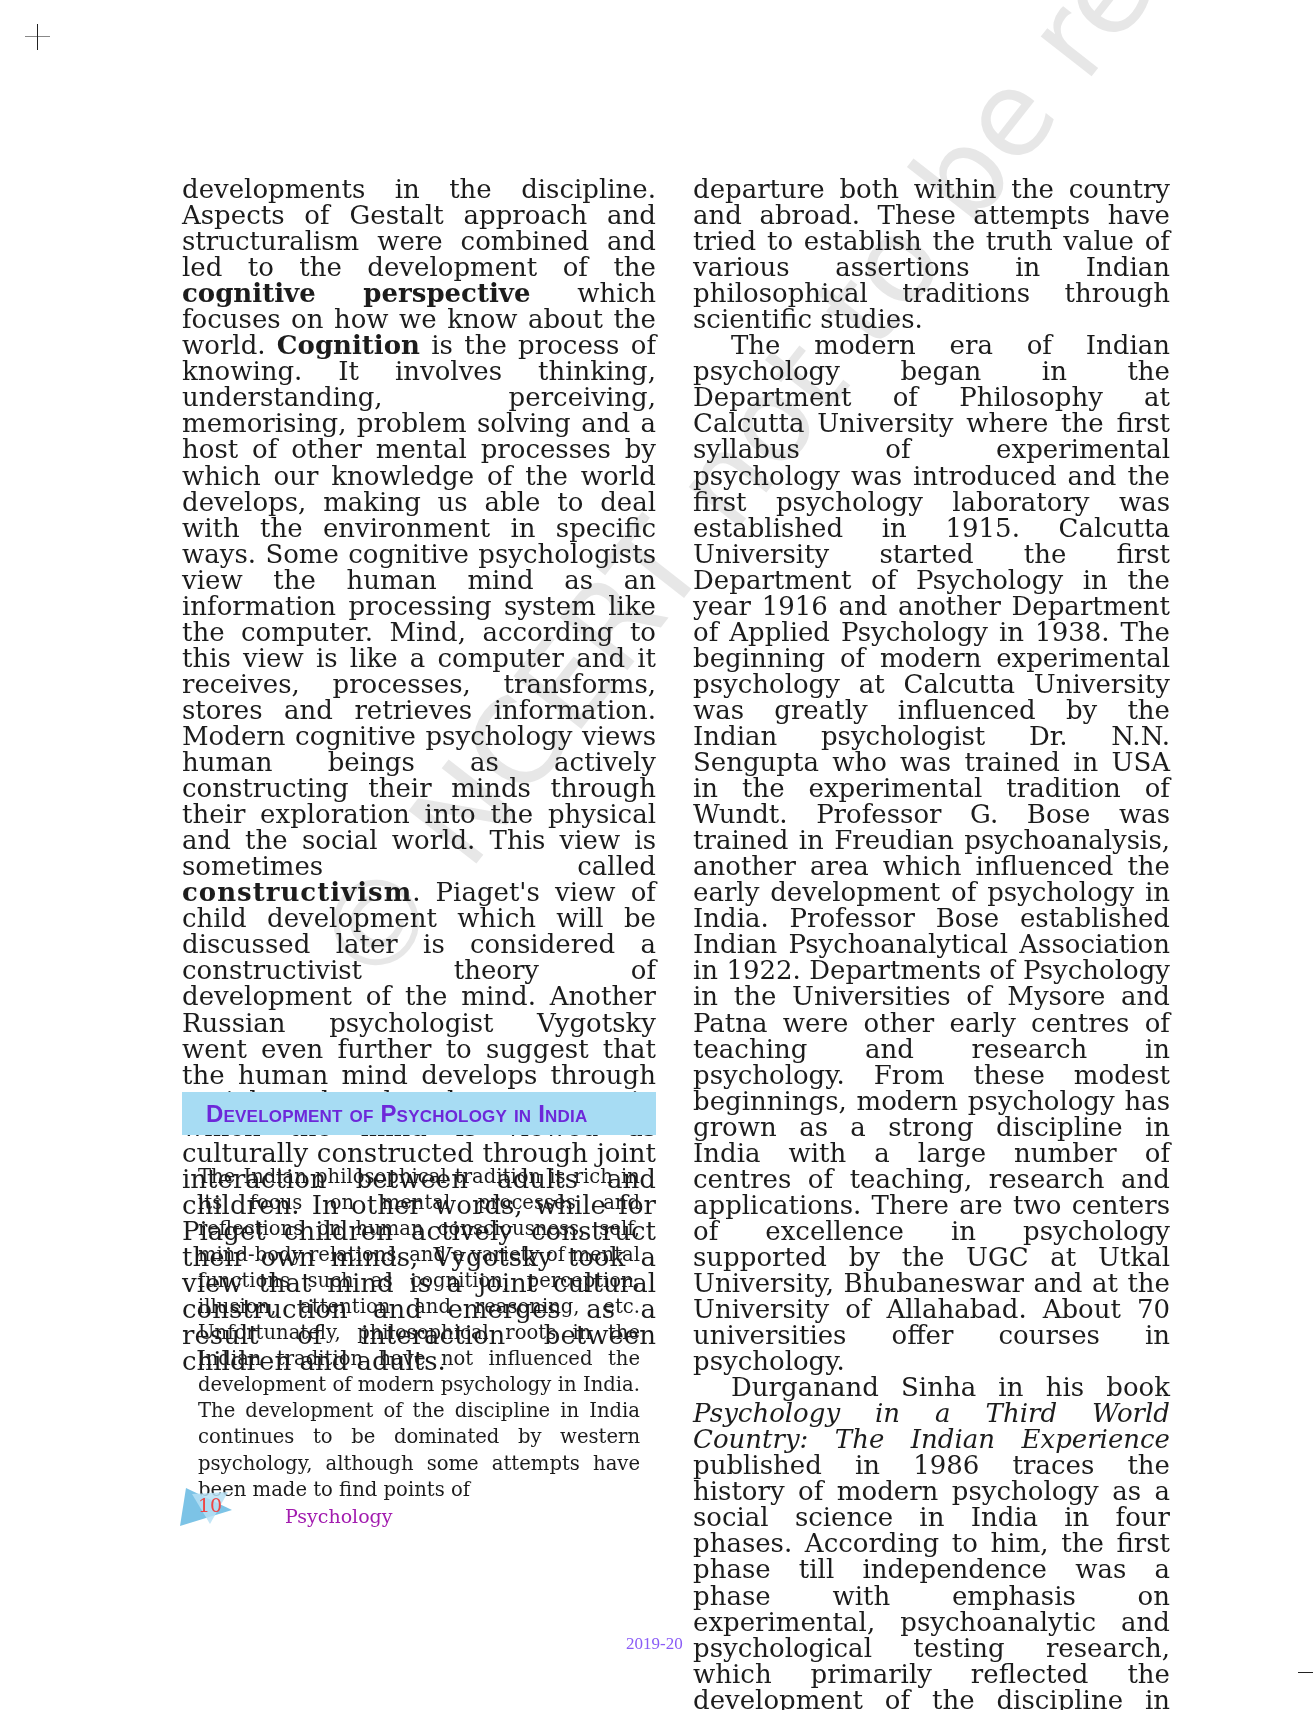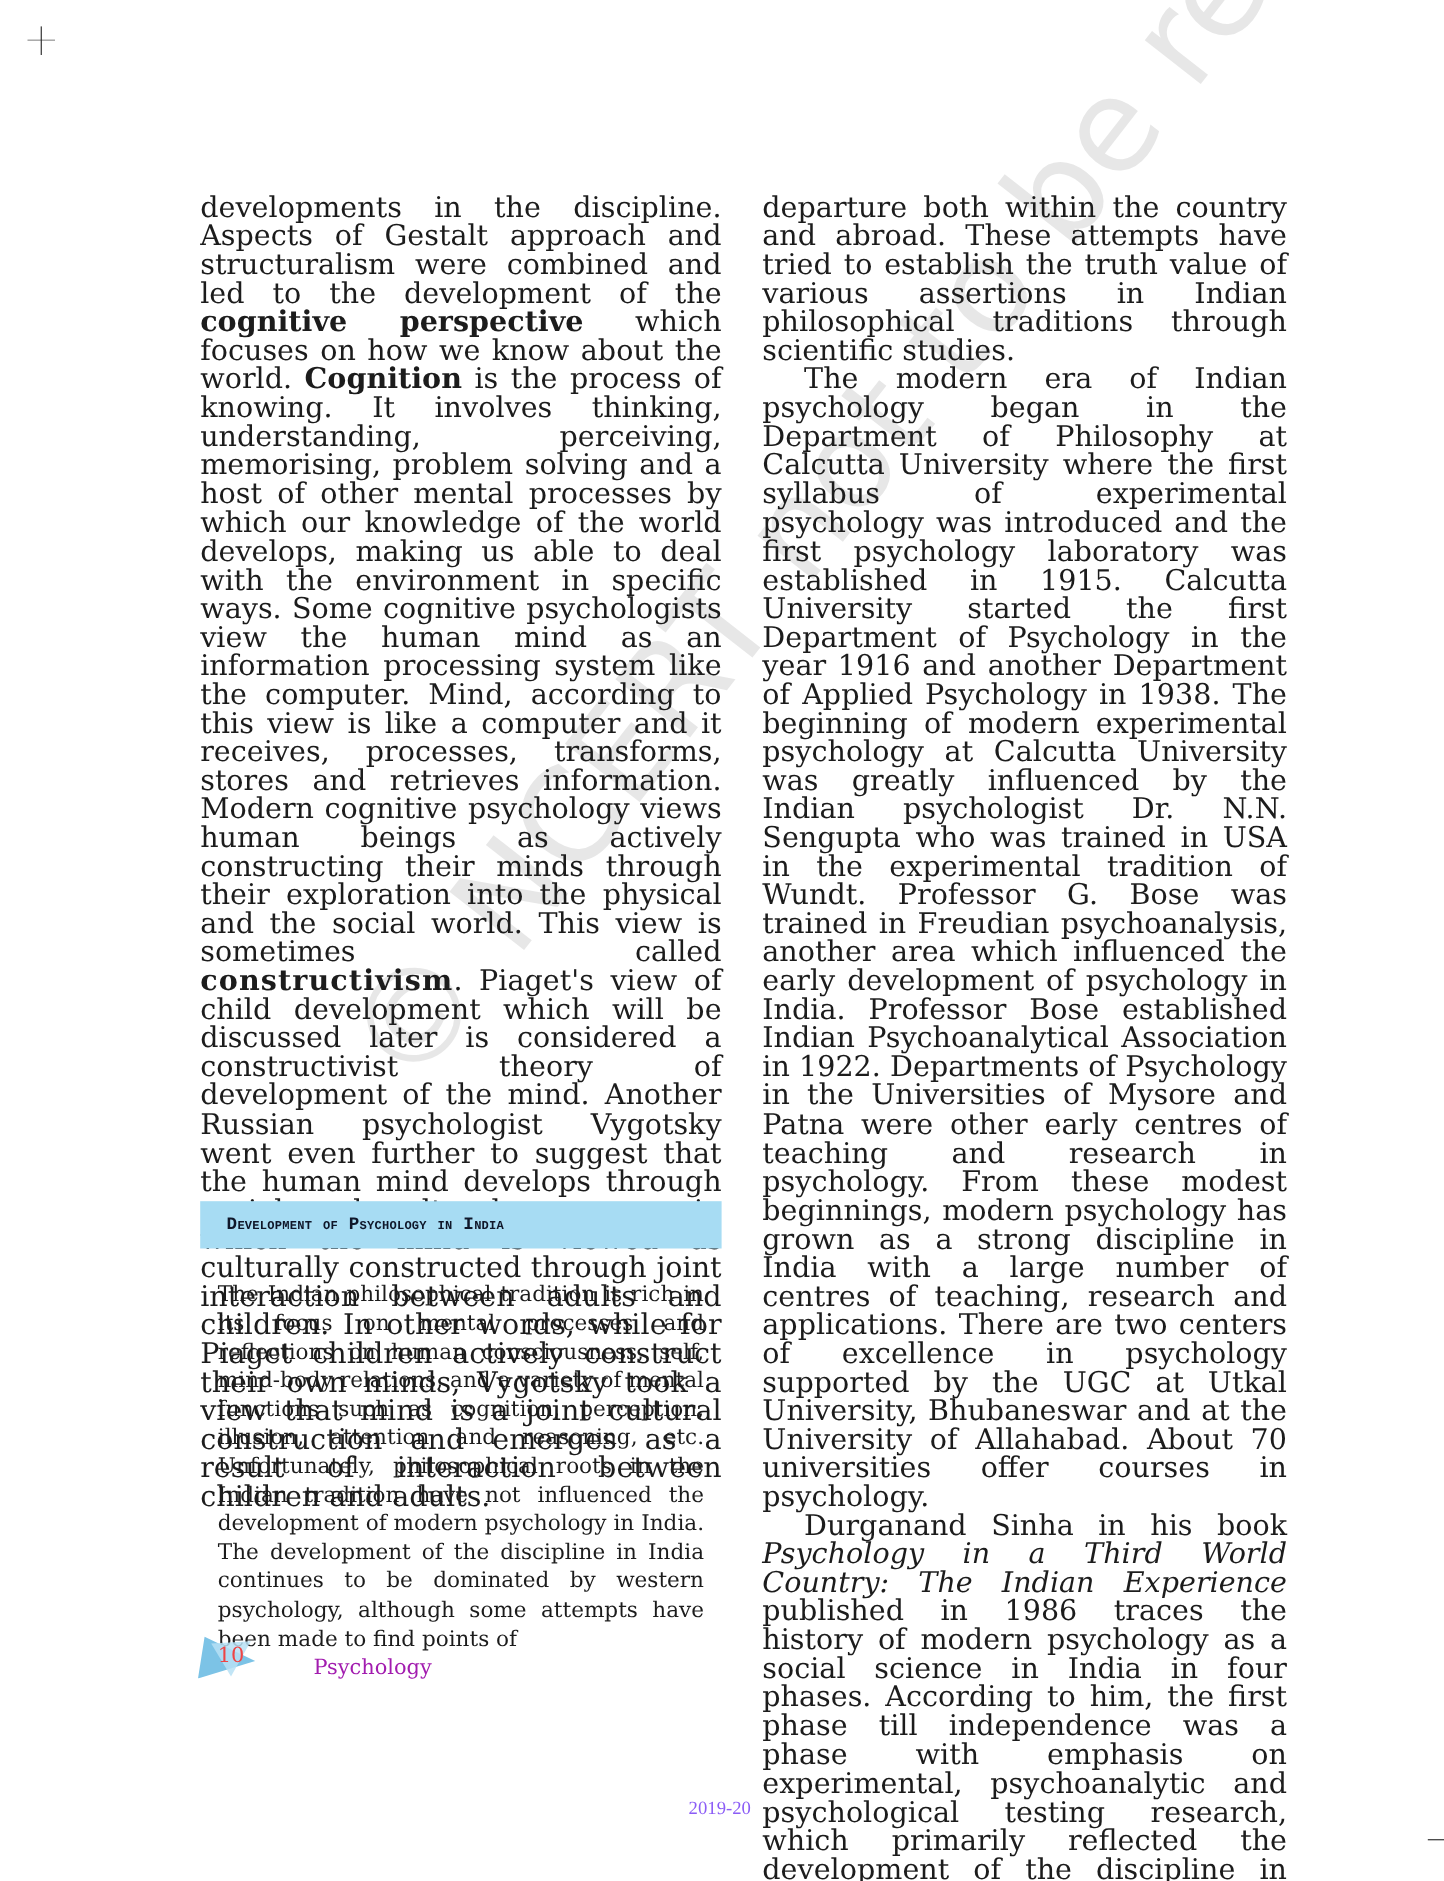--- a/index.html
+++ b/index.html
@@ -7,22 +7,22 @@
          font-family: "DejaVu Serif", "Liberation Serif", serif; color: #1c1c1c; }
   .crop-mark { position: absolute; background: #222; }
   .col { position: absolute; top: 176px; font-size: 26px; line-height: 26.05px; text-align: justify; }
   .col p { margin: 0; }
   .col-left { left: 182px; width: 474px; }
   .col-right { left: 693px; width: 477px; }
   .indent { text-indent: 38px; }
   b { font-weight: bold; }
   .section-head { position: absolute; left: 182px; top: 1092px; width: 474px; height: 43px;
                   background: #a7dcf3; box-sizing: border-box; padding-left: 24px;
-                  font-family: Liberation Mono, monospace; font-weight: bold; font-size: 16px;
-                  line-height: 43px; font-variant: small-caps; letter-spacing: 0.2px; color: #0f172a; }
+                  font-family: Liberation Sans, sans-serif; font-weight: bold; font-size: 24px;
+                  line-height: 43px; font-variant: small-caps; letter-spacing: 0.2px; color: #6d28d9; }
   .section-body { position: absolute; left: 182px; top: 1148px; width: 474px; font-size: 19.6px;
                   line-height: 26.05px; text-align: justify; }
   .section-body p { margin: 16px; }
   .watermark { position: absolute; left: 290px; top: 930px; width: 900px; font-size: 118px;
                color: rgba(120,120,120,0.18); transform: rotate(-52deg); transform-origin: left top;
                white-space: nowrap; font-family: "DejaVu Sans", sans-serif; pointer-events: none; line-height: 130px; }
   .footer-tri { position: absolute; left: 180px; top: 1484px; width: 60px; height: 42px; }
   .page-num { position: absolute; left: 198px; top: 1494px; font-size: 19px; color: #ef4444; }
   .book-title { position: absolute; left: 285px; top: 1505px; font-size: 19px; color: #a21caf; }
   .year { position: absolute; left: 626px; top: 1634px; font-family: Liberation Serif, serif; font-size: 17px; color: #8b5cf6; }

